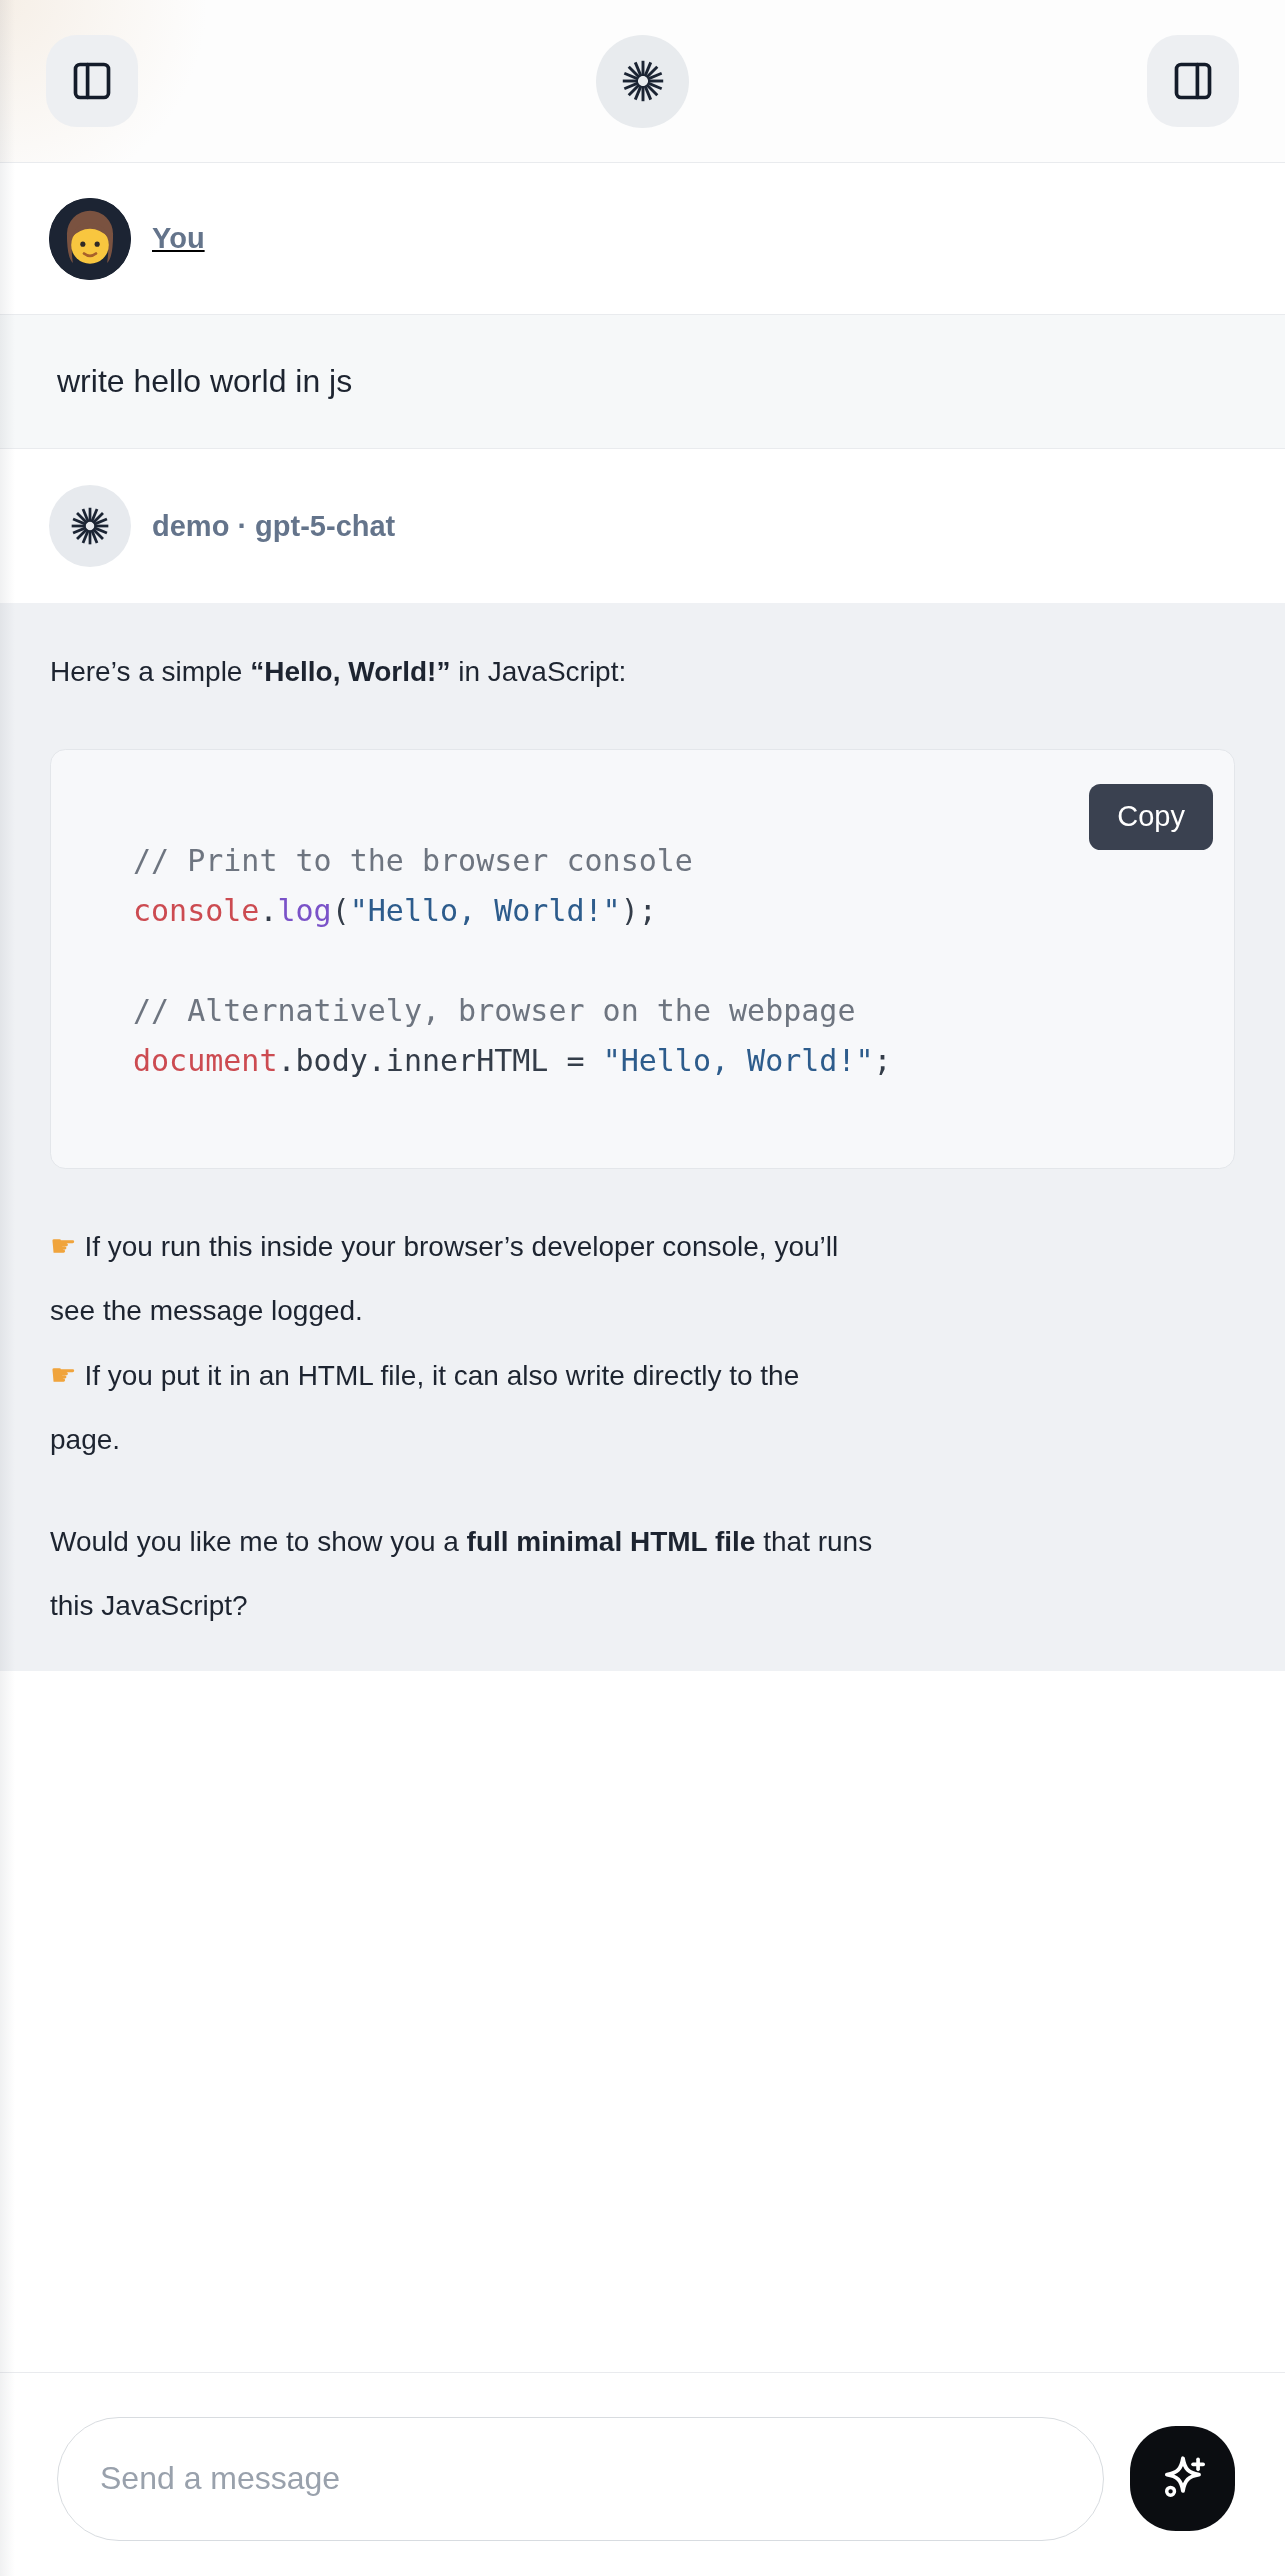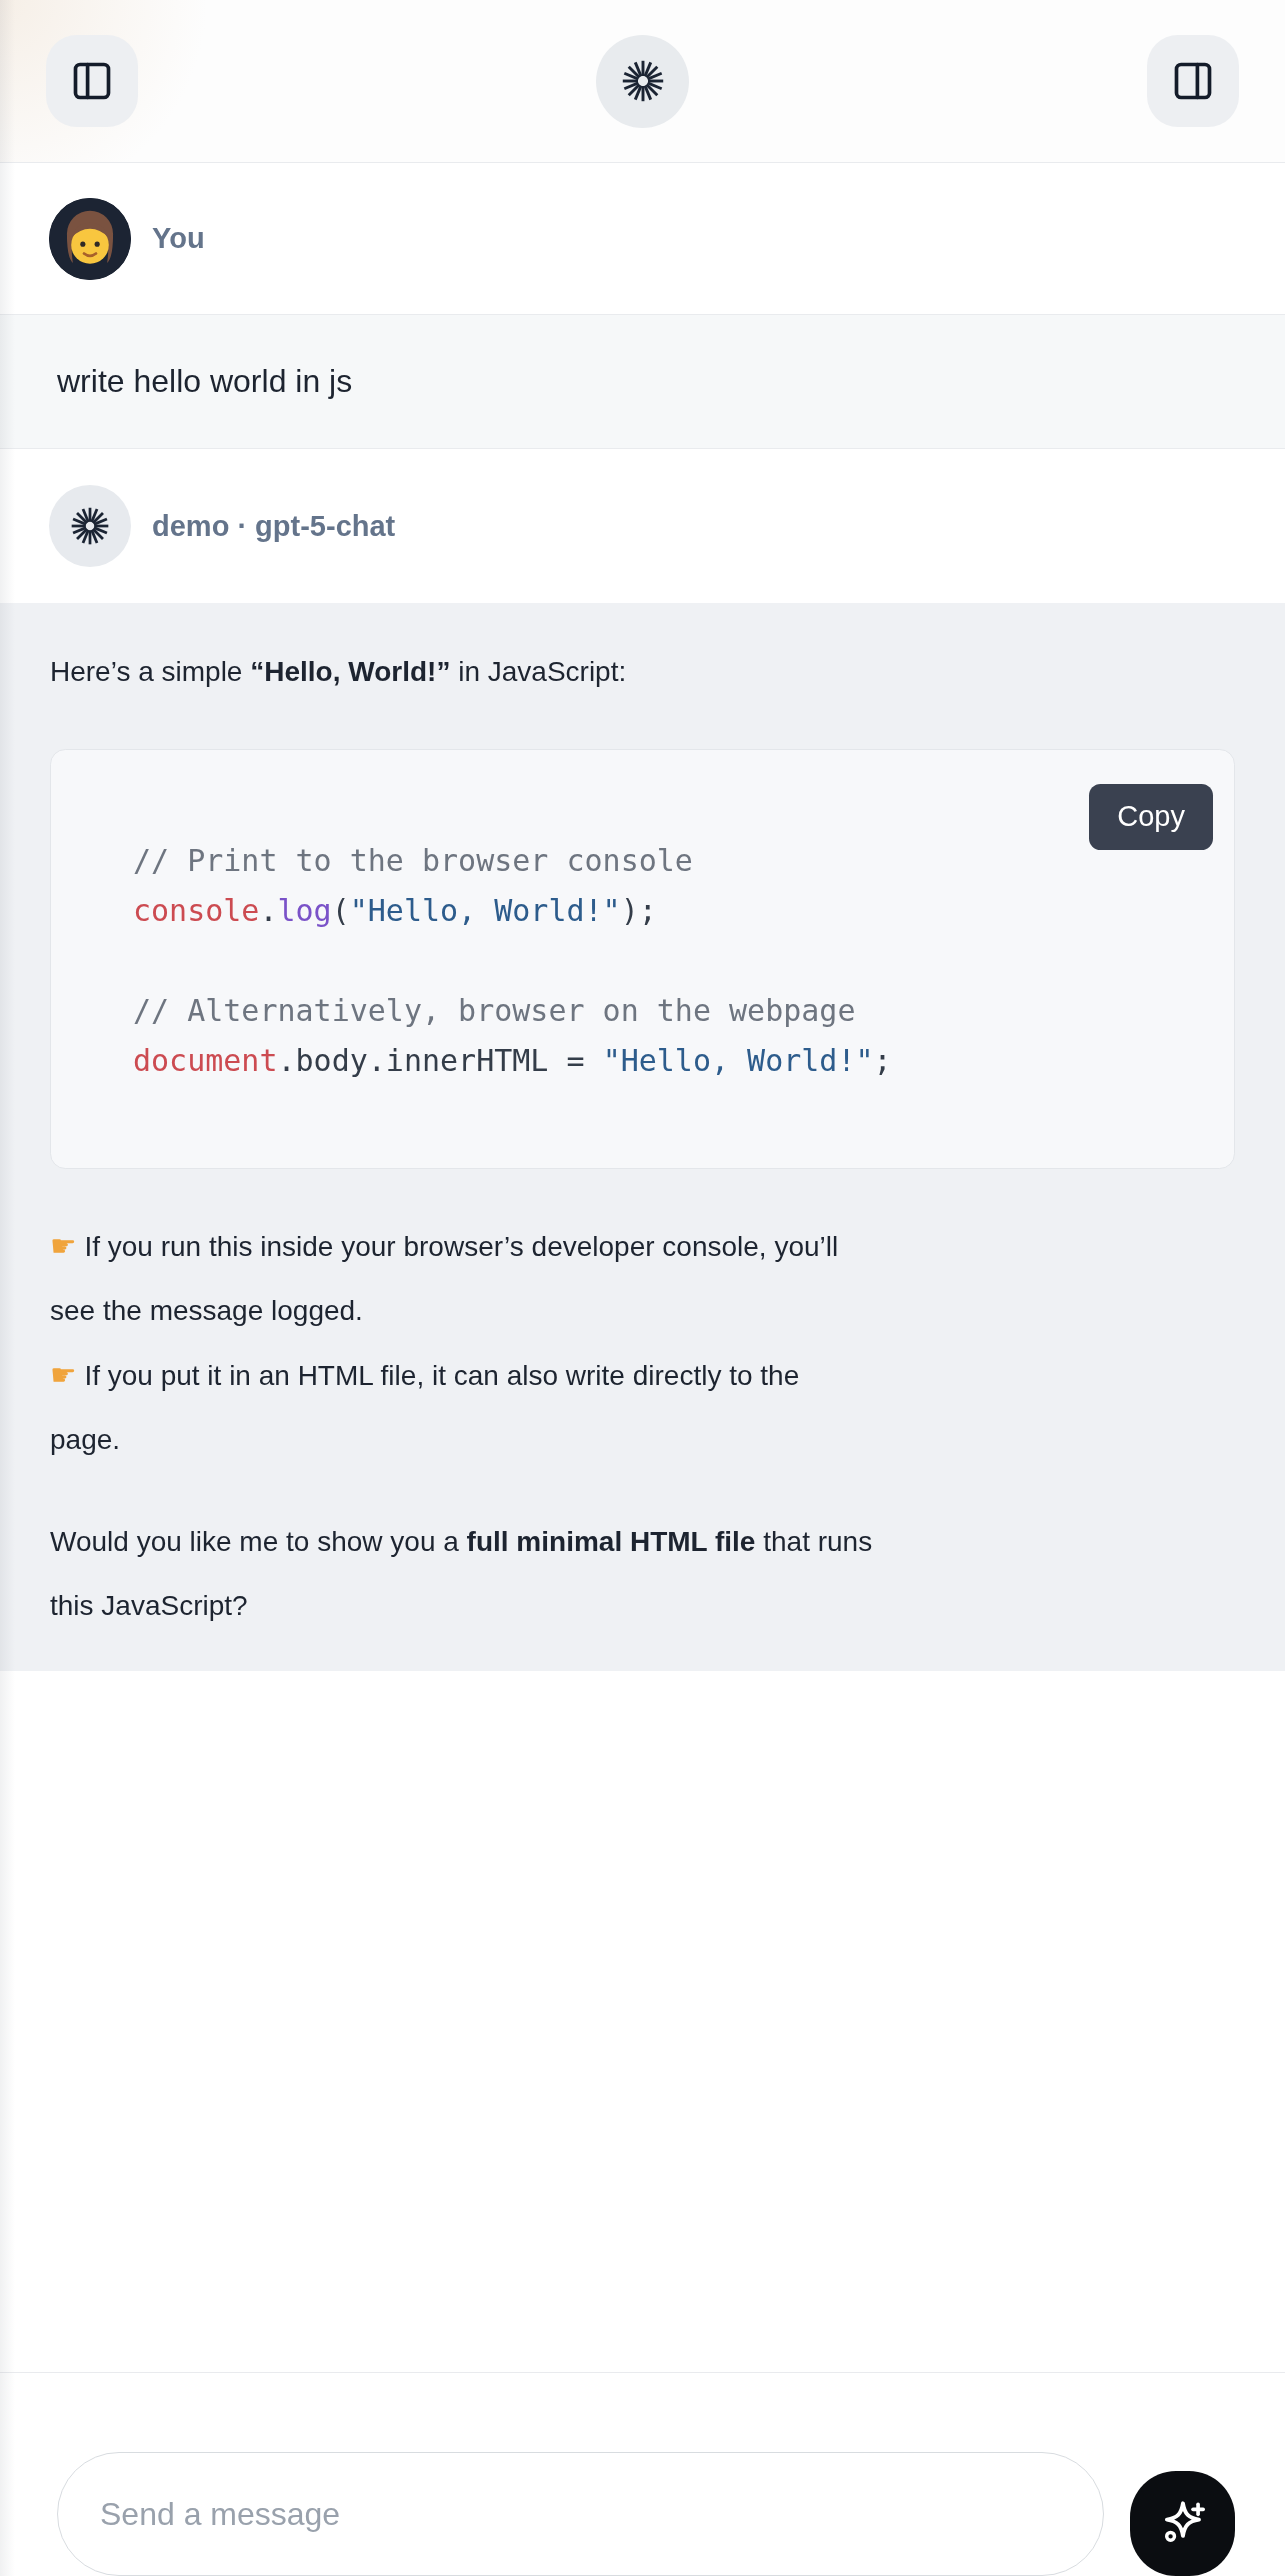--- a/index.html
+++ b/index.html
@@ -34,21 +34,21 @@
     background:var(--header-center-bg,#e8ebee);
     display:flex;align-items:center;justify-content:center;padding:0;
   }
 
   
   .chat{flex:1;display:flex;flex-direction:column;min-height:0;}
   .author-row{
     flex:none;display:flex;align-items:center;gap:21px;
     padding:0 49px;background:#fff;
   }
-  .author-row.user{height:151px;}
+  .author-row.user{height:151px;text-decoration:underline;}
   .author-row.assistant{height:154px;}
   .avatar{
     width:82px;height:82px;border-radius:50%;flex:none;
     display:flex;align-items:center;justify-content:center;overflow:hidden;
   }
   .avatar-user{background:var(--avatar-user-bg,#1c2433);}
   .avatar-assistant{background:var(--avatar-assistant-bg,#e7eaee);}
   .author-label{
     font-size:29px;font-weight:700;color:var(--author-label,#64748b);
   }
@@ -99,21 +99,21 @@
     padding:16.3px 28px;border-radius:11.5px;margin-top:12px;
   }
 
   .spacer{flex:1;background:#fff;}
 
   
   .composer{
     flex:none;height:204px;box-sizing:border-box;
     border-top:1.9px solid var(--divider,#e9ebee);
     background:#fff;
-    display:flex;align-items:flex-end;
+    display:flex;align-items:center;
     padding:8px 50px 0 57px;
   }
   .message-input{
     width:1047px;height:124px;box-sizing:border-box;
     border:1.9px solid var(--input-border,#d8dce0);
     border-radius:62px;background:#fff;
     font-family:"Liberation Sans",sans-serif;font-size:32px;
     color:var(--text-primary,#1d2430);
     padding:0 42px;outline:none;
   }

